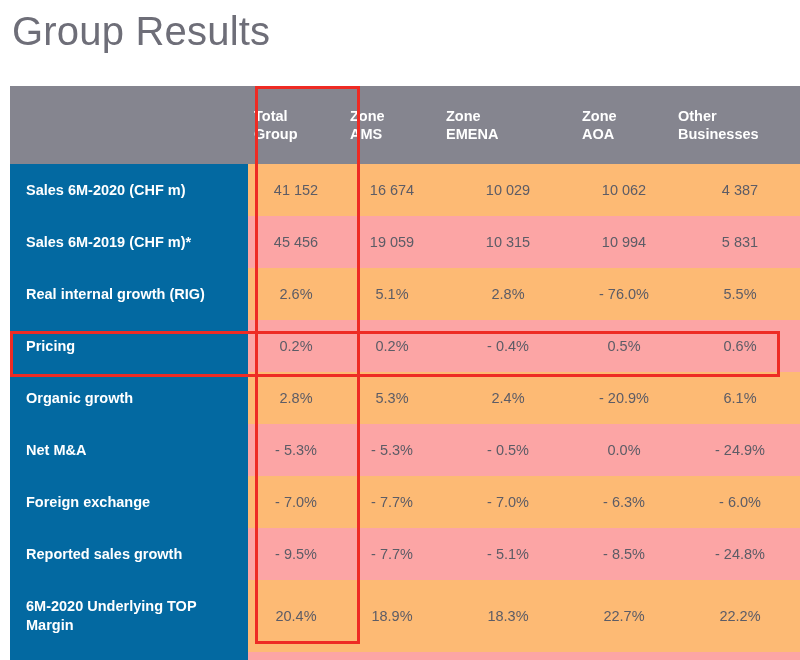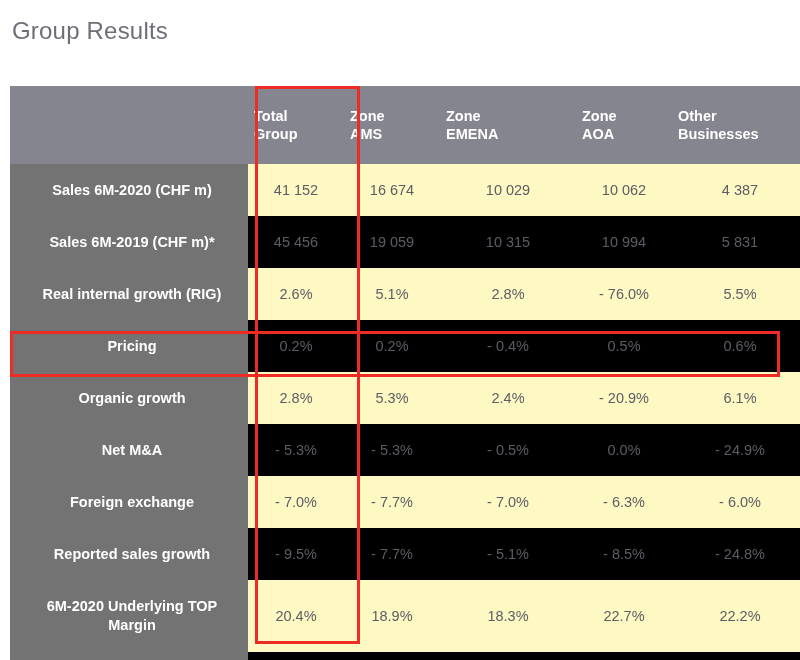--- a/index.html
+++ b/index.html
@@ -14,21 +14,21 @@
     position: relative;
     width: 800px;
     height: 660px;
     background: #ffffff;
     overflow: hidden;
   }
   #title {
     position: absolute;
     left: 12px;
     top: 8px;
-    font-size: 24px;
+    font-size: 40px;
     font-weight: 400;
     color: #6e6e78;
     letter-spacing: 0.2px;
     line-height: 46px;
   }
   #table-wrap {
     position: absolute;
     left: 10px;
     top: 86px;
     width: 780px;
@@ -59,29 +59,29 @@
   }
   tbody td {
     font-size: 14.5px;
     color: #5c5c66;
     height: 44px;
     padding: 4px 10px;
     vertical-align: middle;
     border: none;
   }
   tbody td.lbl {
-    background: #737373;
+    background: #0369a1;
     color: #ffffff;
     font-weight: bold;
-    text-align: center;
+    text-align: left;
     padding-left: 16px;
     line-height: 19px;
   }
-  tbody tr.odd td.val { background: #fef9c3; }
-  tbody tr.even td.val { background: #000000; text-align: center; }
+  tbody tr.odd td.val { background: #fdba74; }
+  tbody tr.even td.val { background: #fca5a5; text-align: center; }
   tbody td.val {
     text-align: center;
   }
   tbody tr.tall td { height: 64px; }
 
   
   .redbox {
     position: absolute;
     border: 3px solid #ee2b24;
     pointer-events: none;

